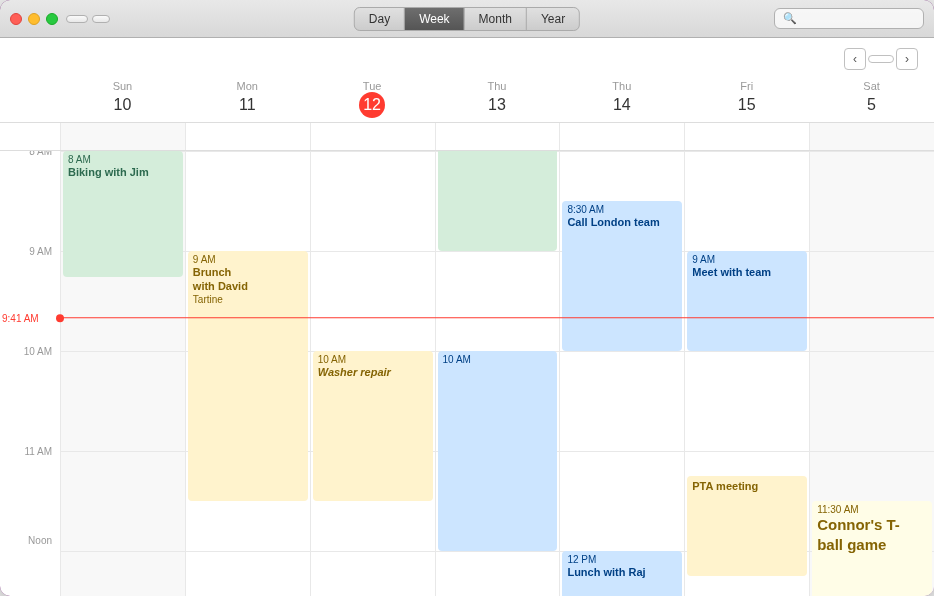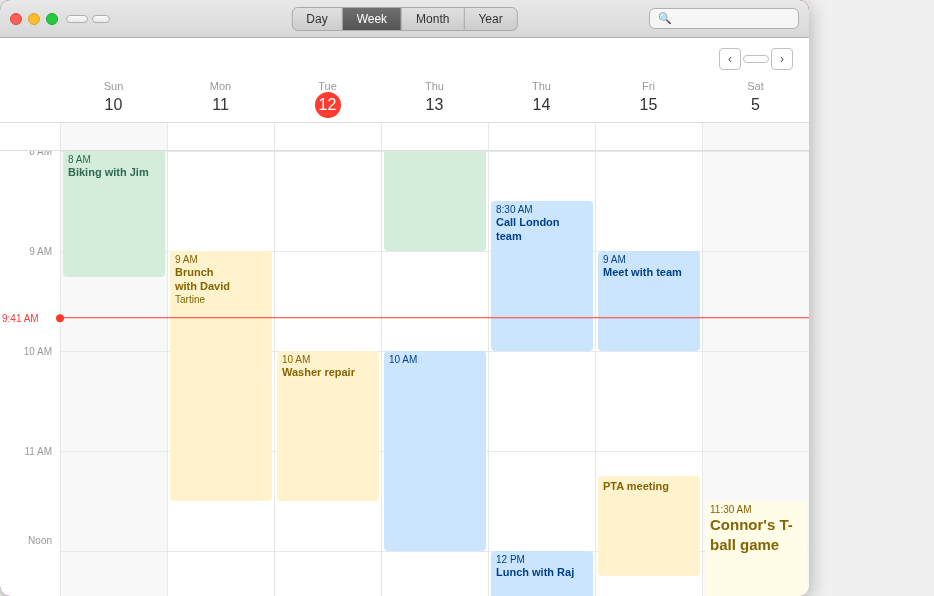--- a/index.html
+++ b/index.html
@@ -4,21 +4,21 @@
   <style>
     * { margin: 0; padding: 0; box-sizing: border-box; }
     body {
       font-family: -apple-system, BlinkMacSystemFont, "San Francisco", "Helvetica Neue", sans-serif;
       background: #f0f0f0;
       width: 934px;
       height: 596px;
       overflow: hidden;
     }
     .window {
-      width: 809px;
+      width: 934px;
       height: 596px;
       background: #701a75;
       border-radius: 10px;
       overflow: hidden;
       display: flex;
       flex-direction: column;
       box-shadow: 0 4px 20px rgba(0,0,0,0.3);
     }
     
     .titlebar {
@@ -347,21 +347,21 @@
               </div>
             </div>
             <div style="position: relative; border-left: 1px solid rgb(232, 232, 232); height: 100%;">
               <div style="position: absolute; left: 0px; right: 0px; border-top: 1px solid rgb(232, 232, 232); top: 0px;"></div>
               <div style="position: absolute; left: 0px; right: 0px; border-top: 1px solid rgb(232, 232, 232); top: 100px;"></div>
               <div style="position: absolute; left: 0px; right: 0px; border-top: 1px solid rgb(232, 232, 232); top: 200px;"></div>
               <div style="position: absolute; left: 0px; right: 0px; border-top: 1px solid rgb(232, 232, 232); top: 300px;"></div>
               <div style="position: absolute; left: 0px; right: 0px; border-top: 1px solid rgb(232, 232, 232); top: 400px;"></div>
               <div style="position: absolute; top: 199.99px; left: 2px; right: 2px; height: 149.8px; background: rgb(255, 243, 205); border-radius: 4px; padding: 3px 5px; font-size: 11px; overflow: hidden; cursor: pointer; color: rgb(133, 100, 4); z-index: 2;">
                 <div style="font-size: 10px; font-weight: 400;">10 AM</div>
-                <div style="font-weight: 700; font-size: 11px; line-height: 1.3; white-space: pre-line;">Washer repair</div>
+                <div style="font-weight: 700; font-size: 11px; line-height: 1.3; white-space: pre-line; font-style: italic;">Washer repair</div>
               </div>
             </div>
             <div style="position: relative; border-left: 1px solid rgb(232, 232, 232); height: 100%;">
               <div style="position: absolute; left: 0px; right: 0px; border-top: 1px solid rgb(232, 232, 232); top: 0px;"></div>
               <div style="position: absolute; left: 0px; right: 0px; border-top: 1px solid rgb(232, 232, 232); top: 100px;"></div>
               <div style="position: absolute; left: 0px; right: 0px; border-top: 1px solid rgb(232, 232, 232); top: 200px;"></div>
               <div style="position: absolute; left: 0px; right: 0px; border-top: 1px solid rgb(232, 232, 232); top: 300px;"></div>
               <div style="position: absolute; left: 0px; right: 0px; border-top: 1px solid rgb(232, 232, 232); top: 400px;"></div>
               <div style="position: absolute; top: -49.98px; left: 2px; right: 2px; height: 149.8px; background: rgb(212, 237, 218); border-radius: 4px; padding: 3px 5px; font-size: 11px; overflow: hidden; cursor: pointer; color: rgb(45, 106, 79); z-index: 2;"></div>
               <div style="position: absolute; top: 199.99px; left: 2px; right: 2px; height: 199.99px; background: rgb(204, 229, 255); border-radius: 4px; padding: 3px 5px; font-size: 11px; overflow: hidden; cursor: pointer; color: rgb(0, 64, 133); z-index: 2;">

